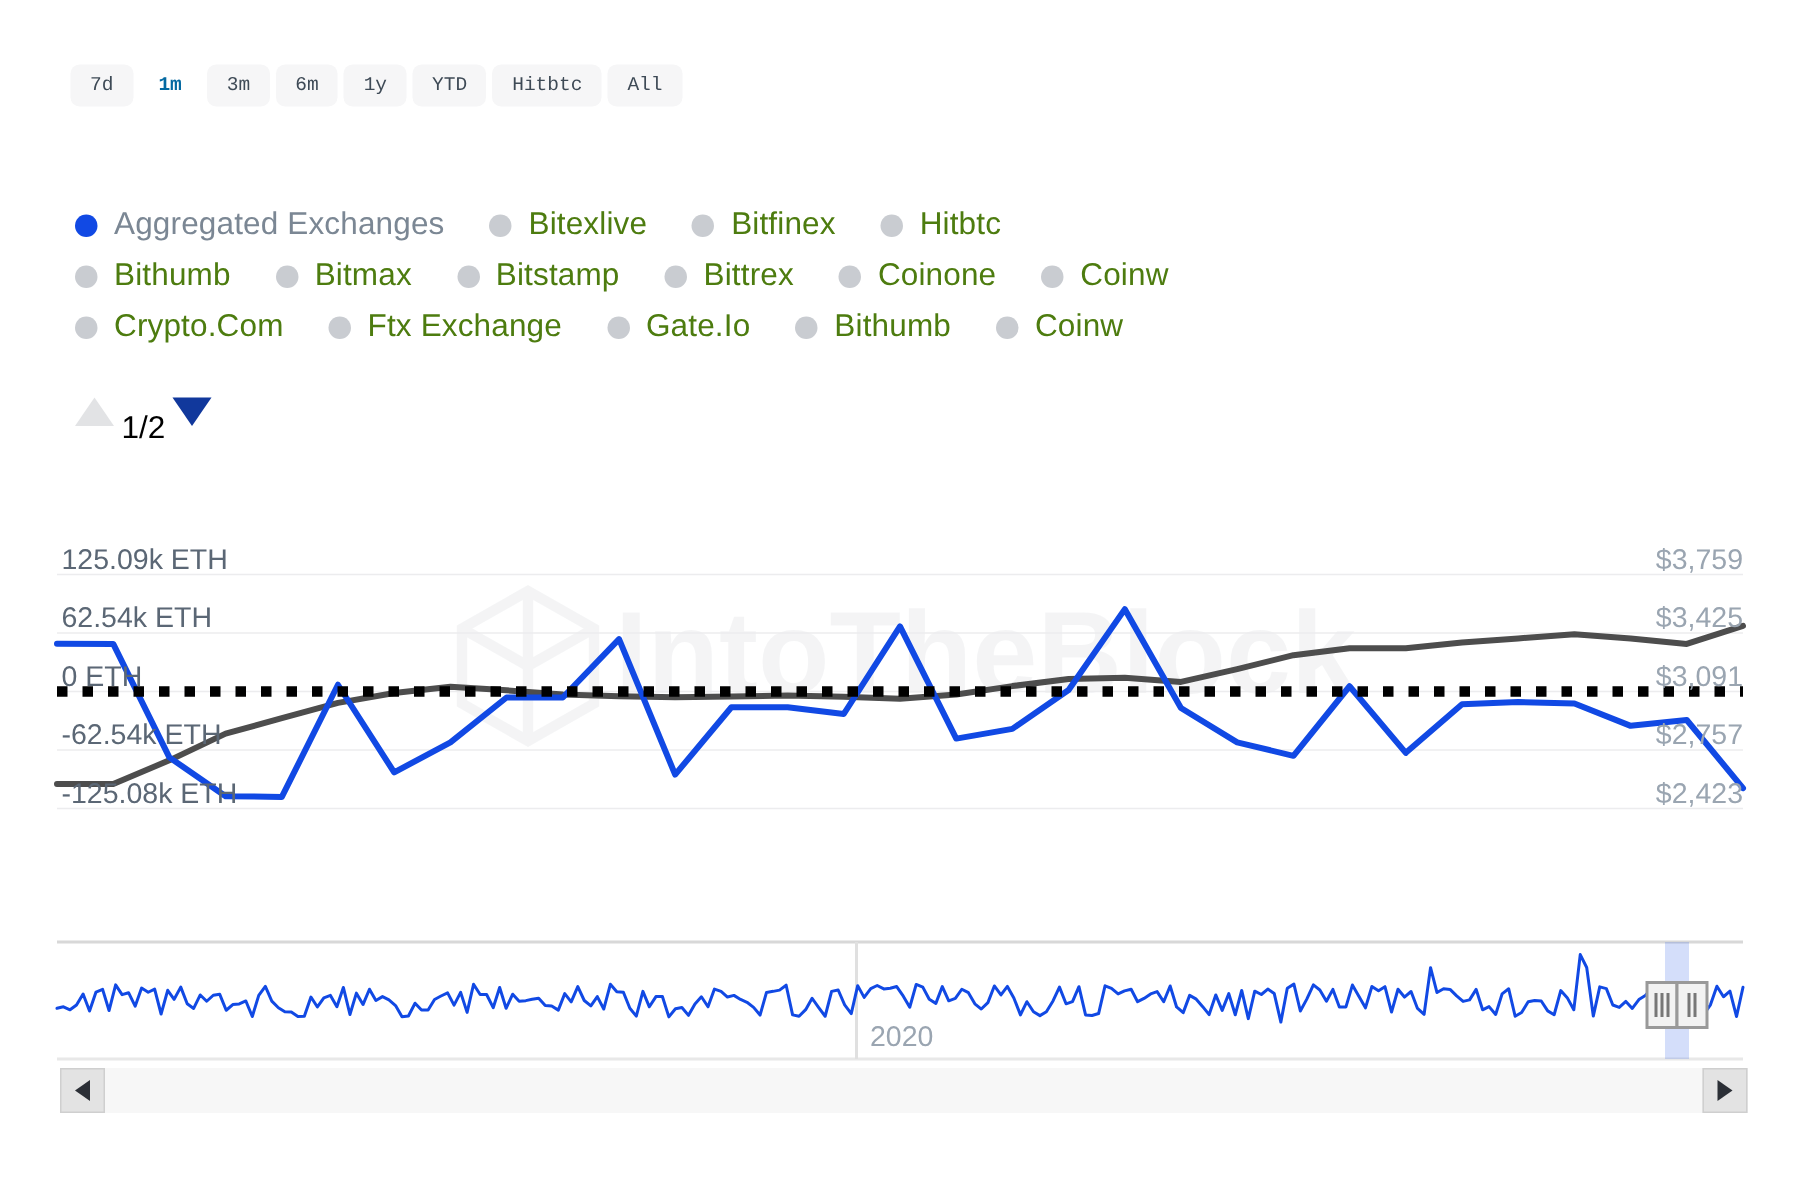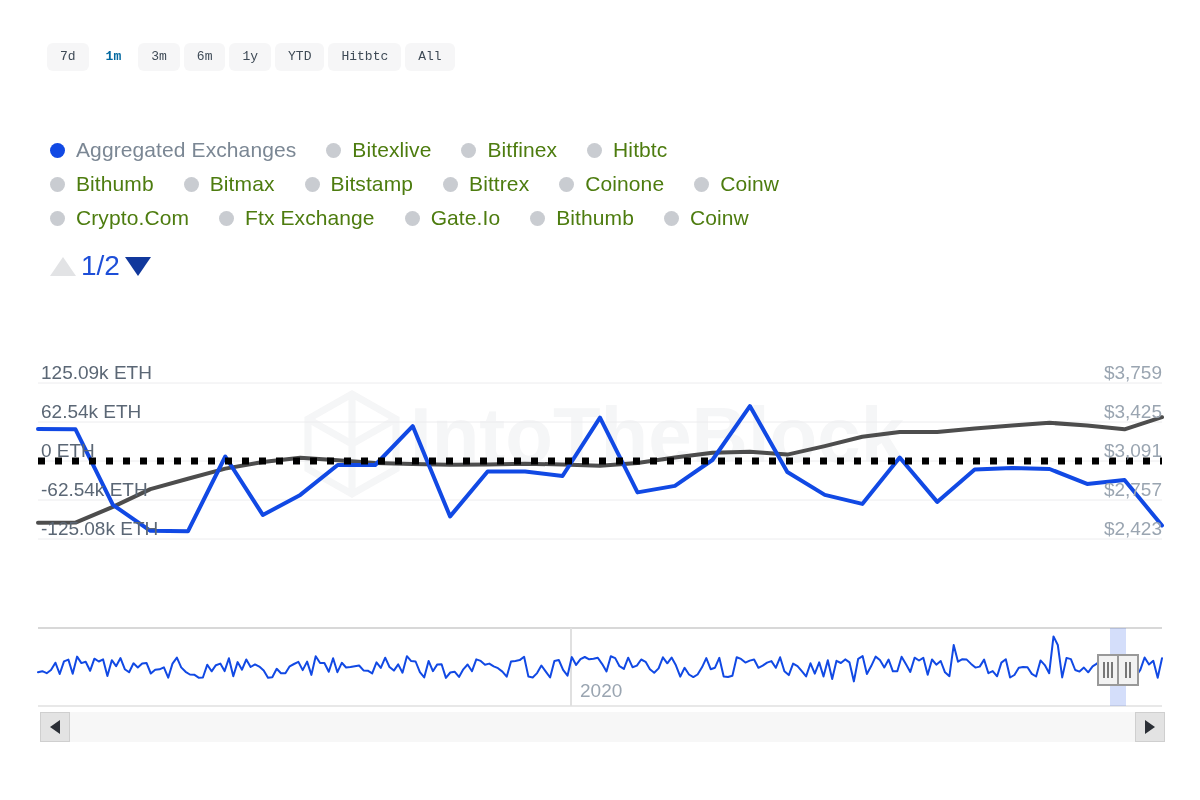--- a/index.html
+++ b/index.html
@@ -63,21 +63,21 @@
     border-left: 13px solid transparent;
     border-right: 13px solid transparent;
     border-bottom: 19px solid #e2e3e5;
   }
   .tri-down {
     border-left: 13px solid transparent;
     border-right: 13px solid transparent;
     border-top: 19px solid #11389c;
   }
   .pager-text {
-    font-size: 28px; color: #1d4ed8; padding: 0 3px;
+    font-size: 21px; color: #000000; padding: 0 3px; margin-top: 24px;
   }
 
   
   .chart-wrap { position: absolute; left: 0; top: 360px; width: 1200px; height: 200px; }
   .chart-svg { display: block; }
   .axis-label {
     font-family: "Liberation Sans", sans-serif;
     font-size: 19px; fill: #5b6775;
   }
   .axis-label.right { fill: #9aa5b1; text-anchor: end; }

